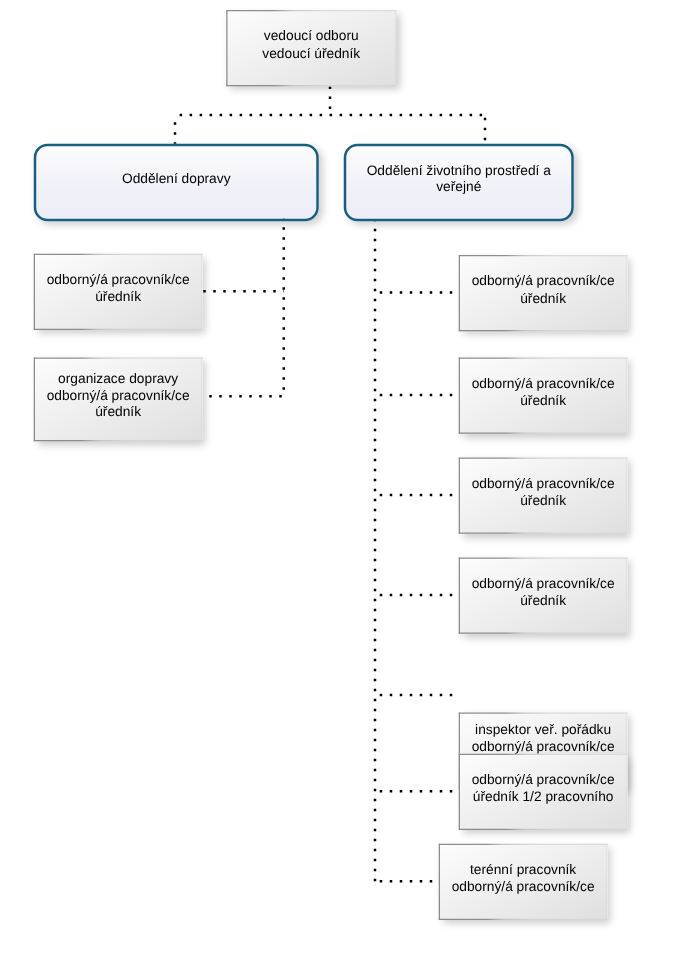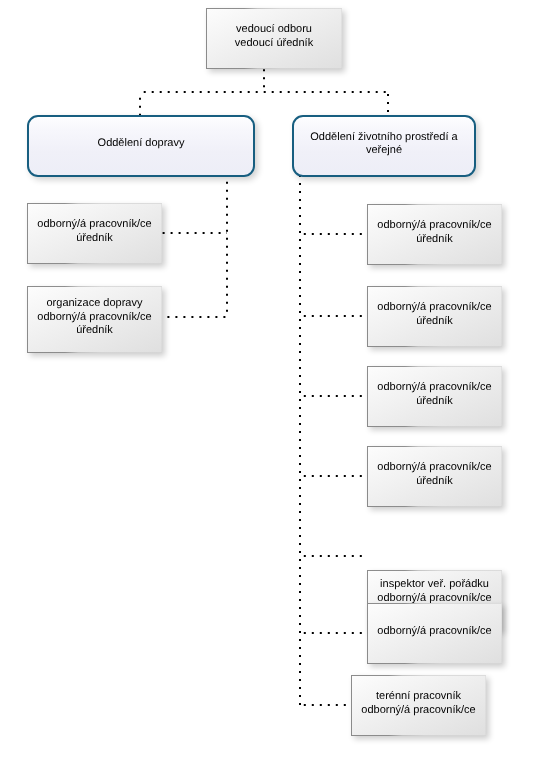--- a/index.html
+++ b/index.html
@@ -102,32 +102,32 @@
       <path d="M227,317 L162,317" stroke="#000000" stroke-width="2" stroke-dasharray="2 5.9" stroke-dashoffset="-1.6"></path>
       <path d="M300,176 L300,705" stroke="#000000" stroke-width="2" stroke-dasharray="2 5.9" stroke-dashoffset="1"></path>
       <path d="M300,234 L367,234" stroke="#000000" stroke-width="2" stroke-dasharray="2 5.9" stroke-dashoffset="-3.8"></path>
       <path d="M300,316 L367,316" stroke="#000000" stroke-width="2" stroke-dasharray="2 5.9" stroke-dashoffset="-3.8"></path>
       <path d="M300,396 L367,396" stroke="#000000" stroke-width="2" stroke-dasharray="2 5.9" stroke-dashoffset="-3.8"></path>
       <path d="M300,476 L367,476" stroke="#000000" stroke-width="2" stroke-dasharray="2 5.9" stroke-dashoffset="-3.8"></path>
       <path d="M300,556 L367,556" stroke="#000000" stroke-width="2" stroke-dasharray="2 5.9" stroke-dashoffset="-3.8"></path>
       <path d="M300,633 L367,633" stroke="#000000" stroke-width="2" stroke-dasharray="2 5.9" stroke-dashoffset="-3.8"></path>
       <path d="M300,705 L367,705" stroke="#000000" stroke-width="2" stroke-dasharray="2 5.9" stroke-dashoffset="-3.8"></path>
     </svg>
-<div class="node" style="left: 206px; top: 8px; width: 136px; height: 61px;">
+<div class="node" style="left: 181px; top: 8px; width: 136px; height: 61px;">
       <div class="lbl">
         <div>vedoucí odboru</div>
         <div>vedoucí úředník</div>
       </div>
     </div>
     <div class="node-blue" style="left: 27px; top: 114.5px; width: 228px; height: 62px;">
       <div class="lbl">
         <div>Oddělení dopravy</div>
       </div>
     </div>
-    <div class="node-blue" style="left: 275px; top: 114.5px; width: 184px; height: 62px; margin-left: 17px;">
+    <div class="node-blue" style="left: 275px; top: 114.5px; width: 184px; height: 62px;">
       <div class="lbl">
         <div>Oddělení životního prostředí a veřejné</div>
       </div>
     </div>
     <div class="node" style="left: 27px; top: 203px; width: 135px; height: 61px;">
       <div class="lbl">
         <div>odborný/á pracovník/ce</div>
         <div>úředník</div>
       </div>
     </div>
@@ -165,20 +165,21 @@
     <div class="node" style="left: 367px; top: 526px; width: 135px; height: 61px; margin-top: 44px;">
       <div class="lbl">
         <div>inspektor veř. pořádku</div>
         <div>odborný/á pracovník/ce</div>
         <div>úředník</div>
       </div>
     </div>
     <div class="node" style="left: 367px; top: 603px; width: 135px; height: 61px;">
       <div class="lbl">
         <div>odborný/á pracovník/ce</div>
+        <div>úředník 1/2 pracovního</div>
       </div>
     </div>
     <div class="node" style="left: 351px; top: 675px; width: 135px; height: 61px;">
       <div class="lbl">
         <div>terénní pracovník</div>
         <div>odborný/á pracovník/ce</div>
       </div>
     </div>
   </div>
 

